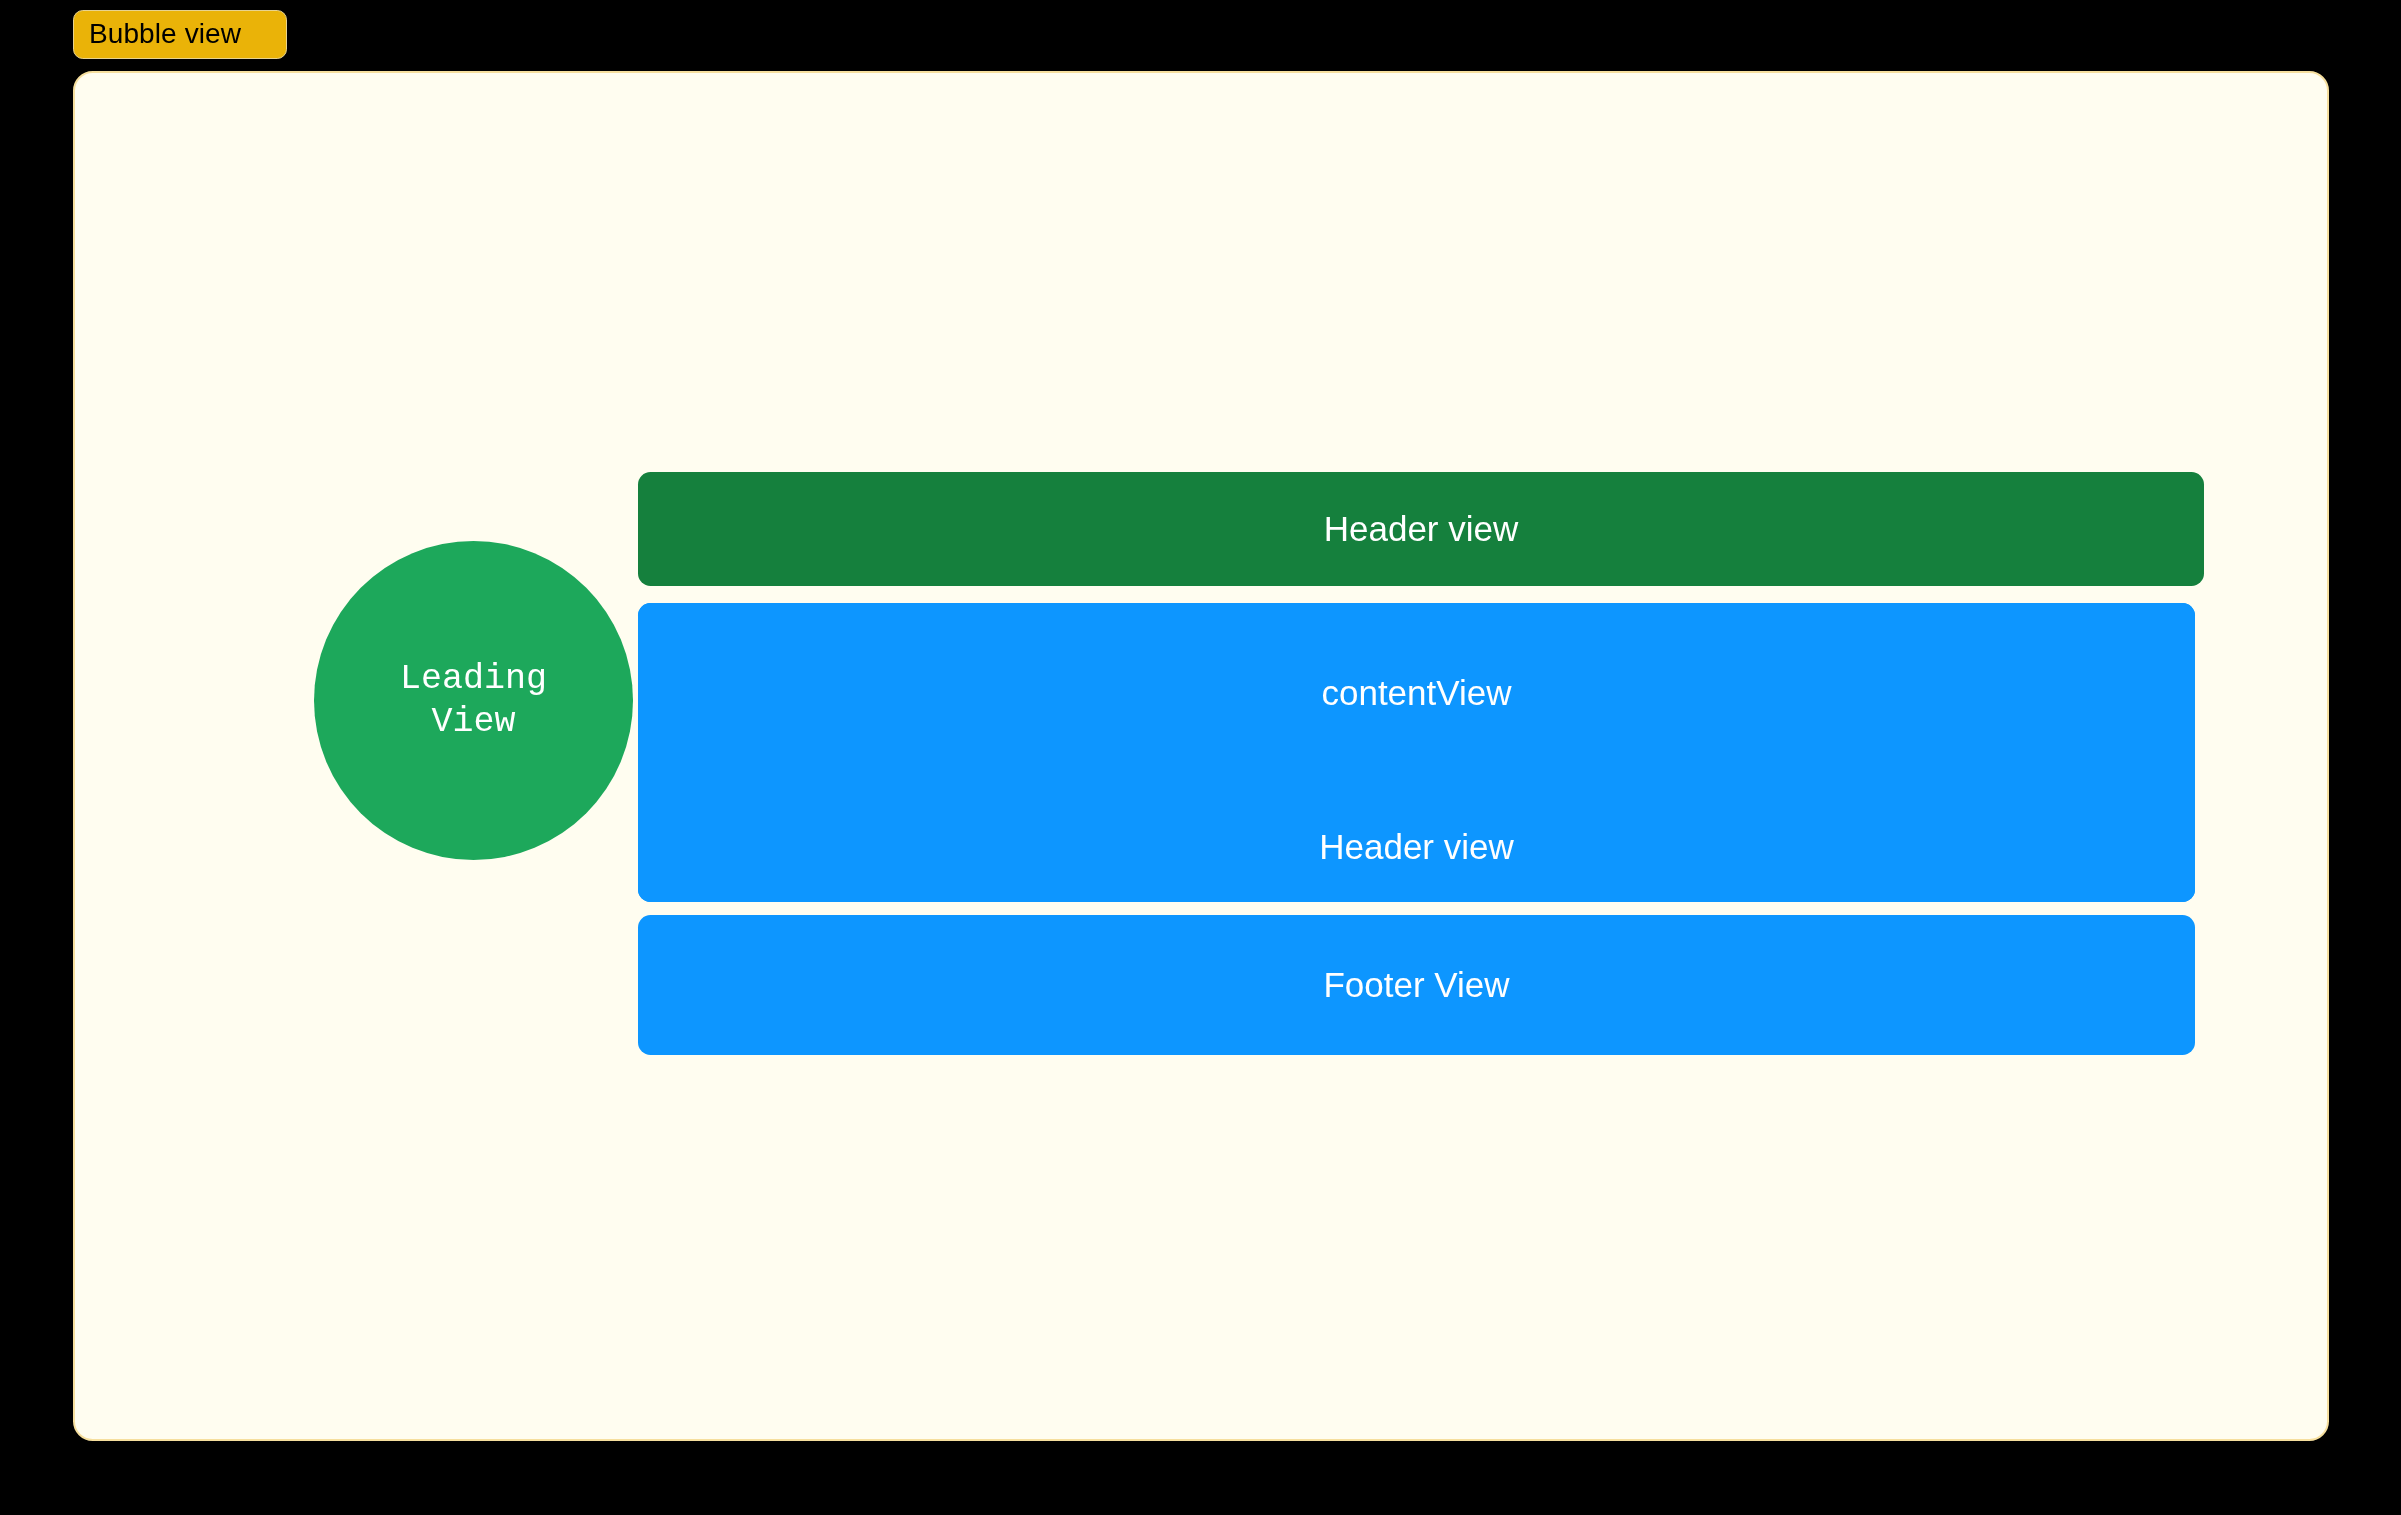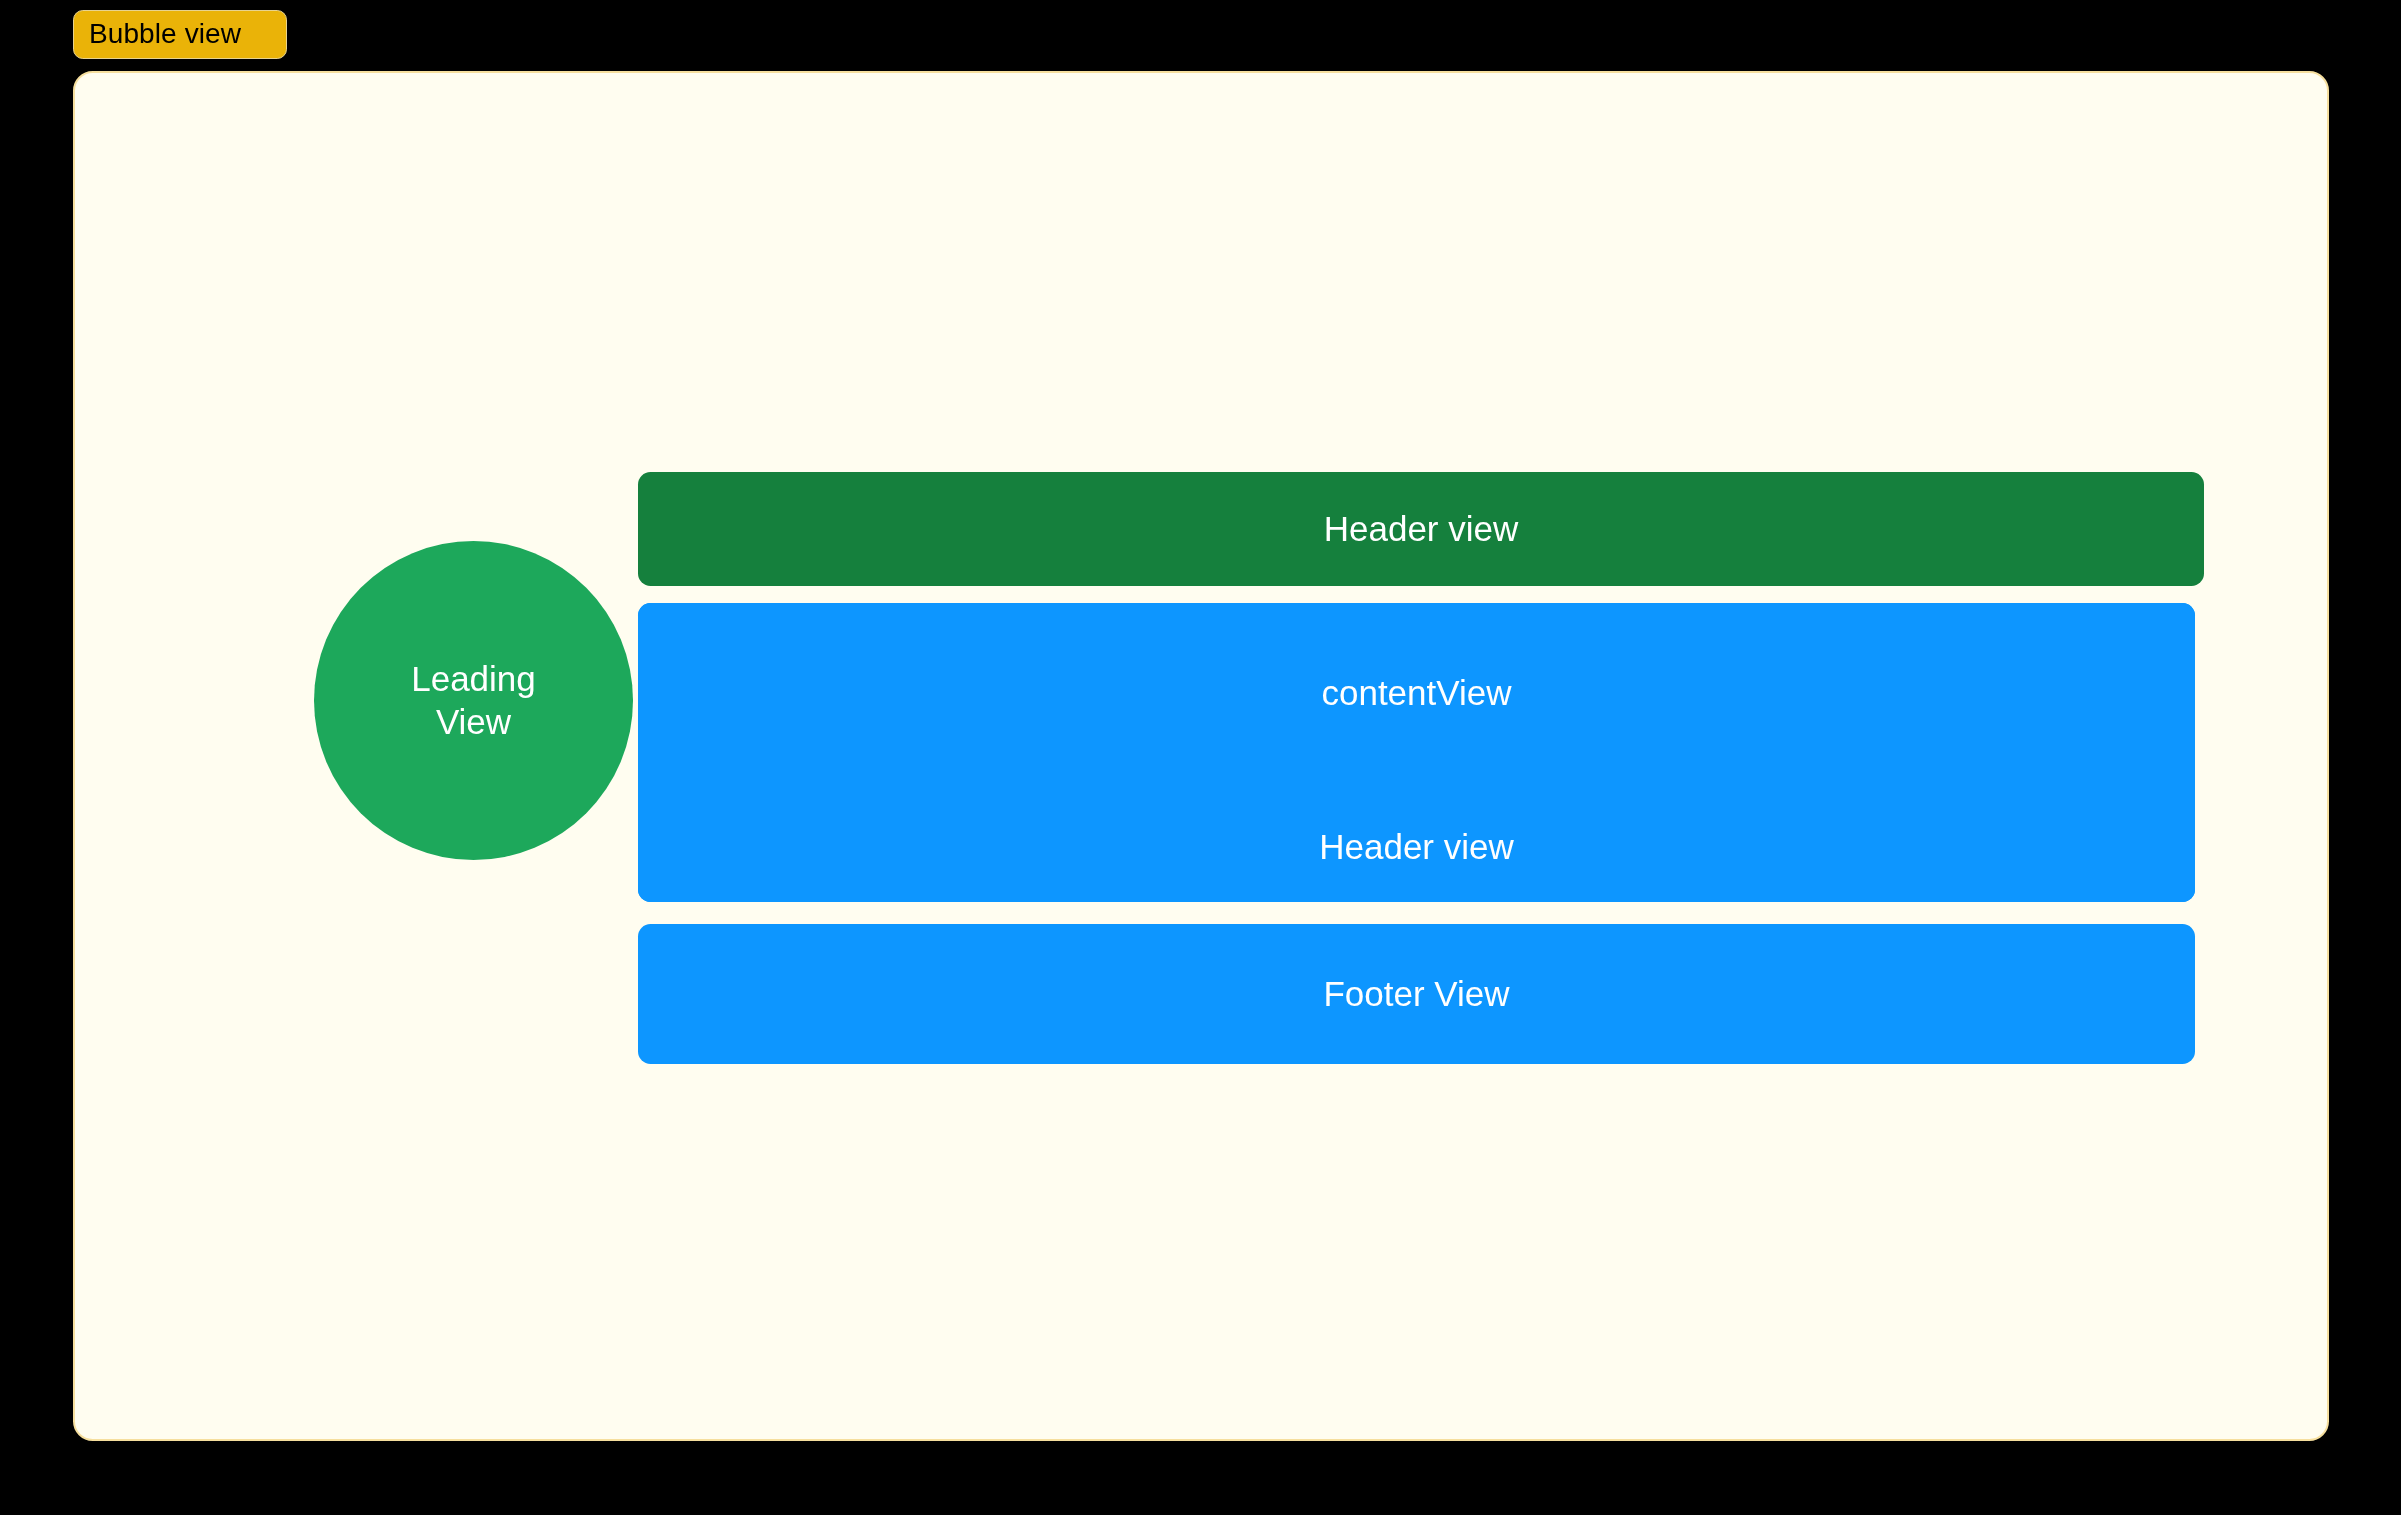--- a/index.html
+++ b/index.html
@@ -51,20 +51,21 @@
     border-radius:50%;
     background:#1DA85B;
     display:flex;
     flex-direction:column;
     align-items:center;
     justify-content:center;
     color:#FFFFFF;
     font-size:35px;
     line-height:1.22;
     text-align:right;
+    font-family:Liberation Mono, monospace;
   }
   .leading-circle span { display:block; }
 
   
   .bars {
     position:absolute;
     left:563px; top:399px;
     width:1566px;
   }
 
@@ -105,21 +106,21 @@
   .bar-content .lbl { display:block; }
 
   .bar-thread {
     height:157px;
     background:#1DA85B;
   }
 
   .bar-footer {
     width:1557px;
     height:140px;
-    margin-top:22px;
+    margin-top:13px;
     background:#0D96FF;
     border-radius:12.5px;
   }
 </style>
 </head>
 <body>
 
 <div id="stage">
 
   <div class="bubble-badge">

